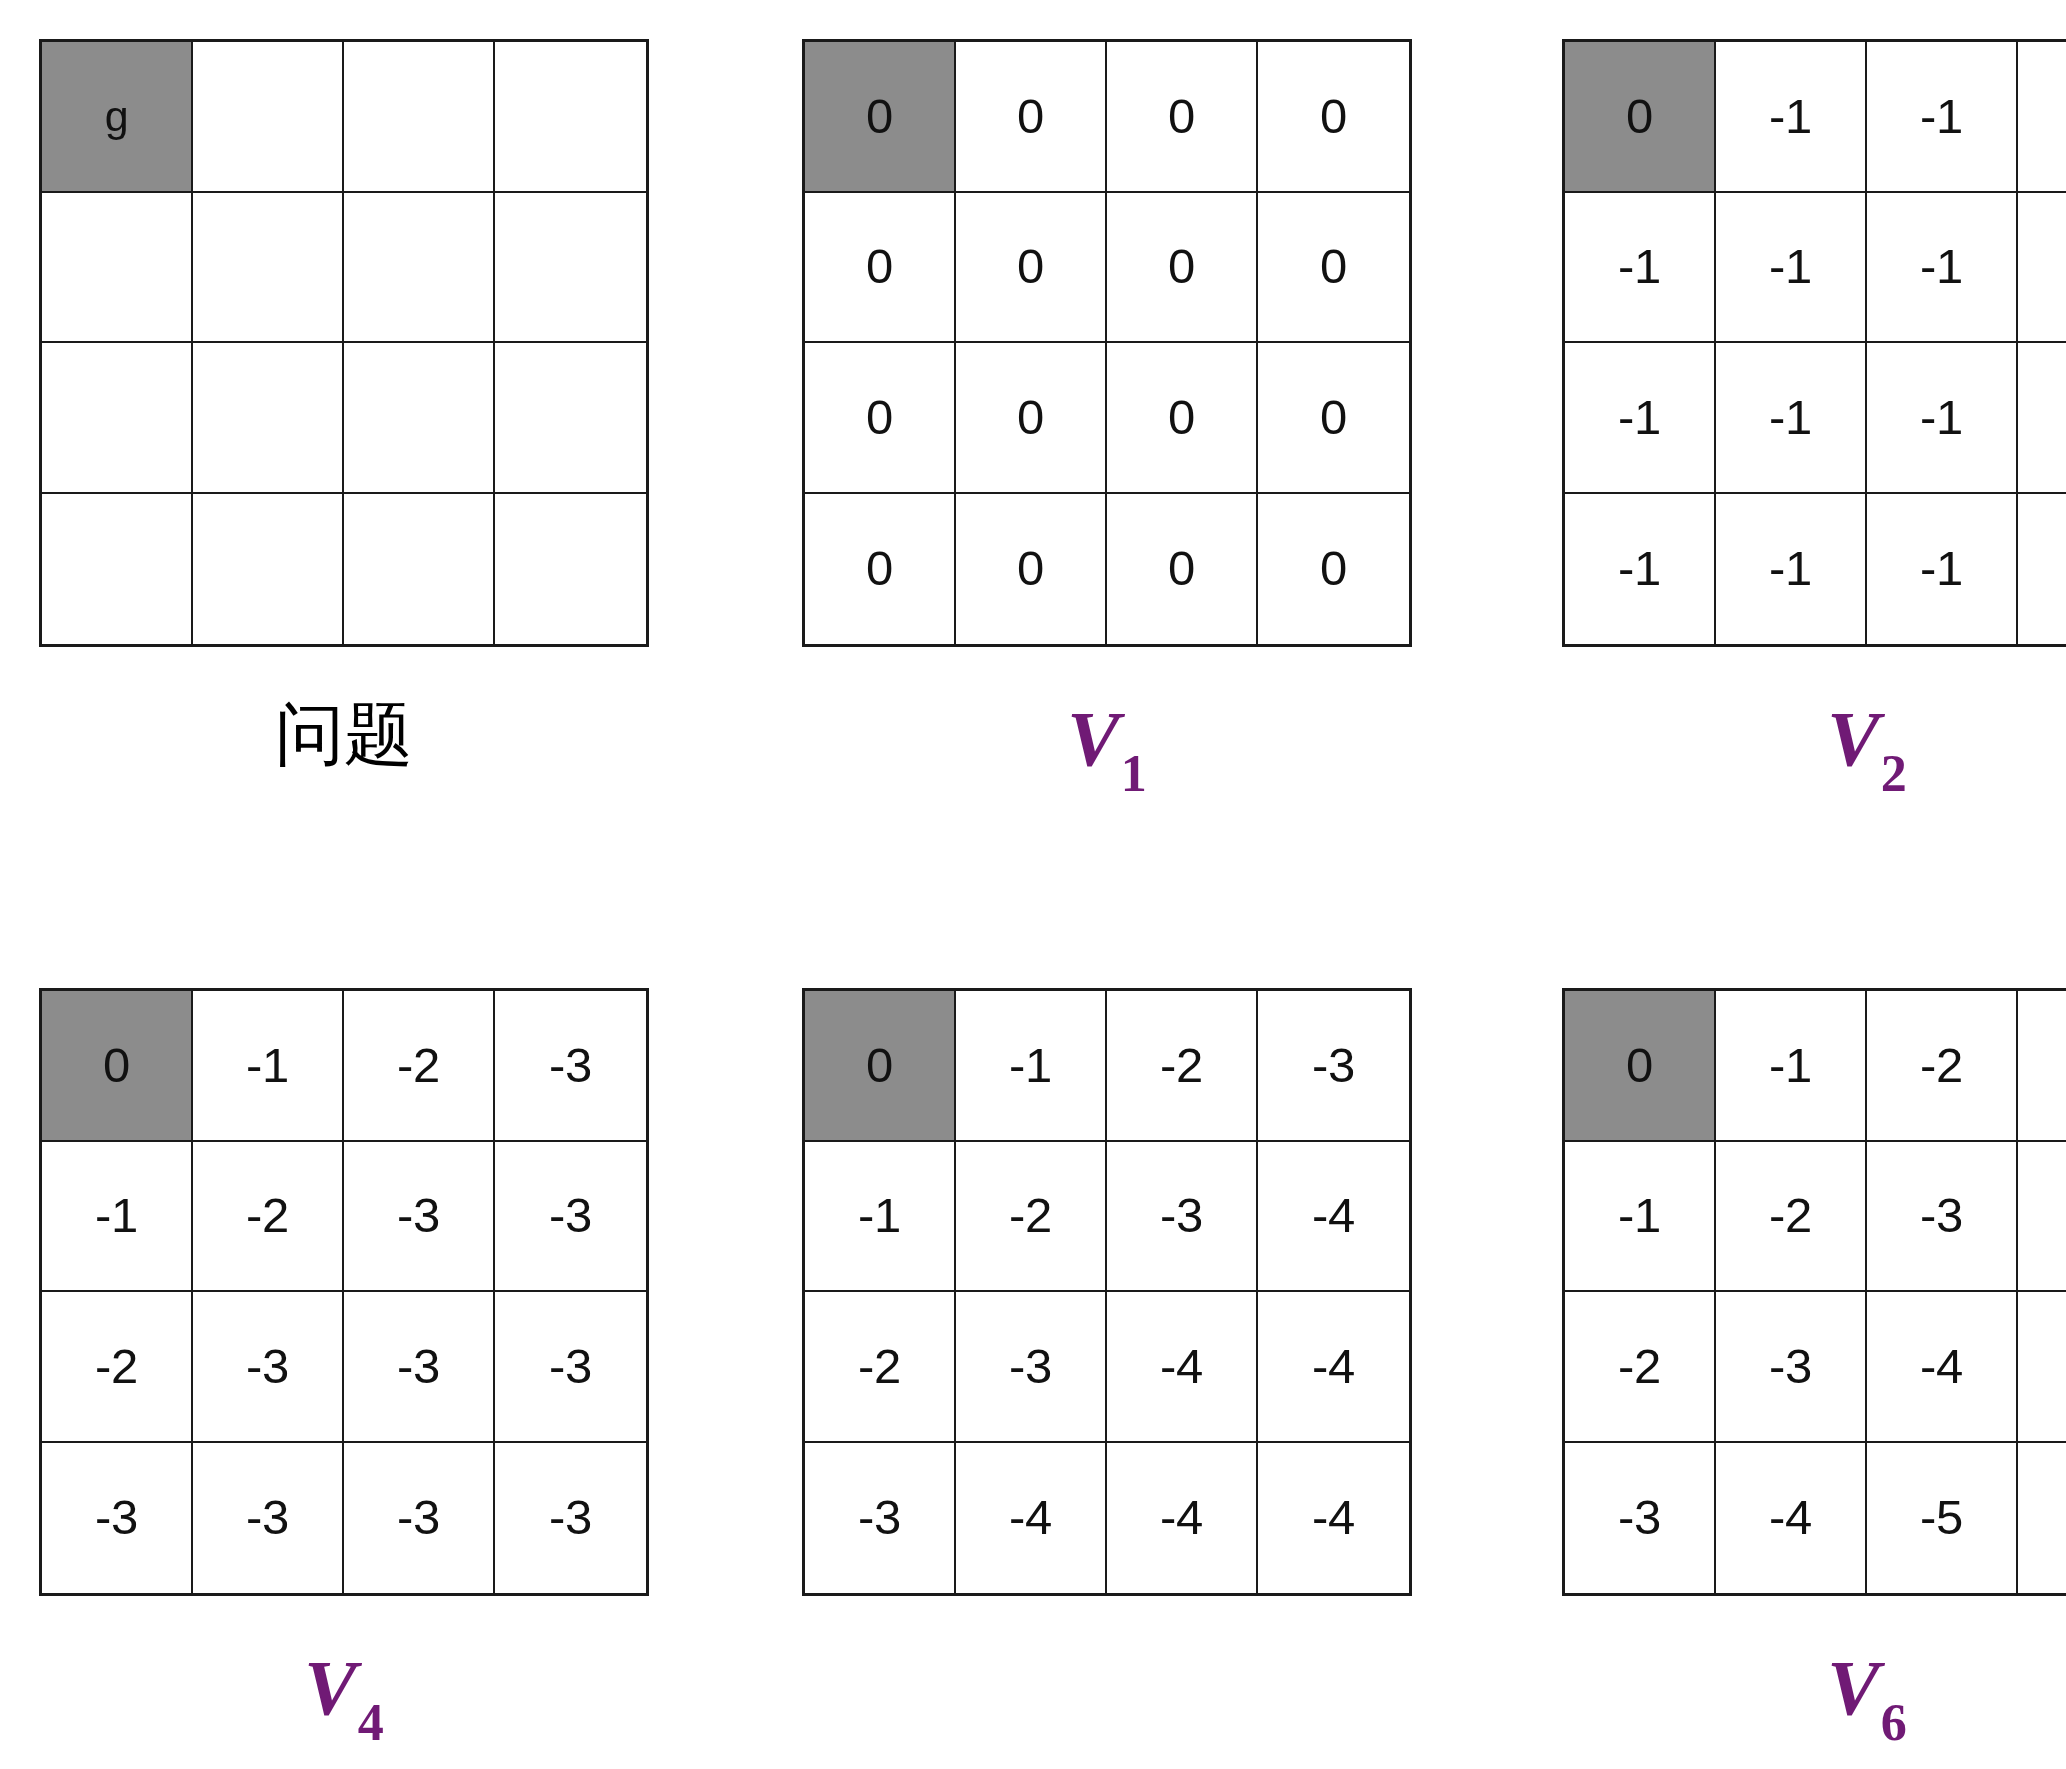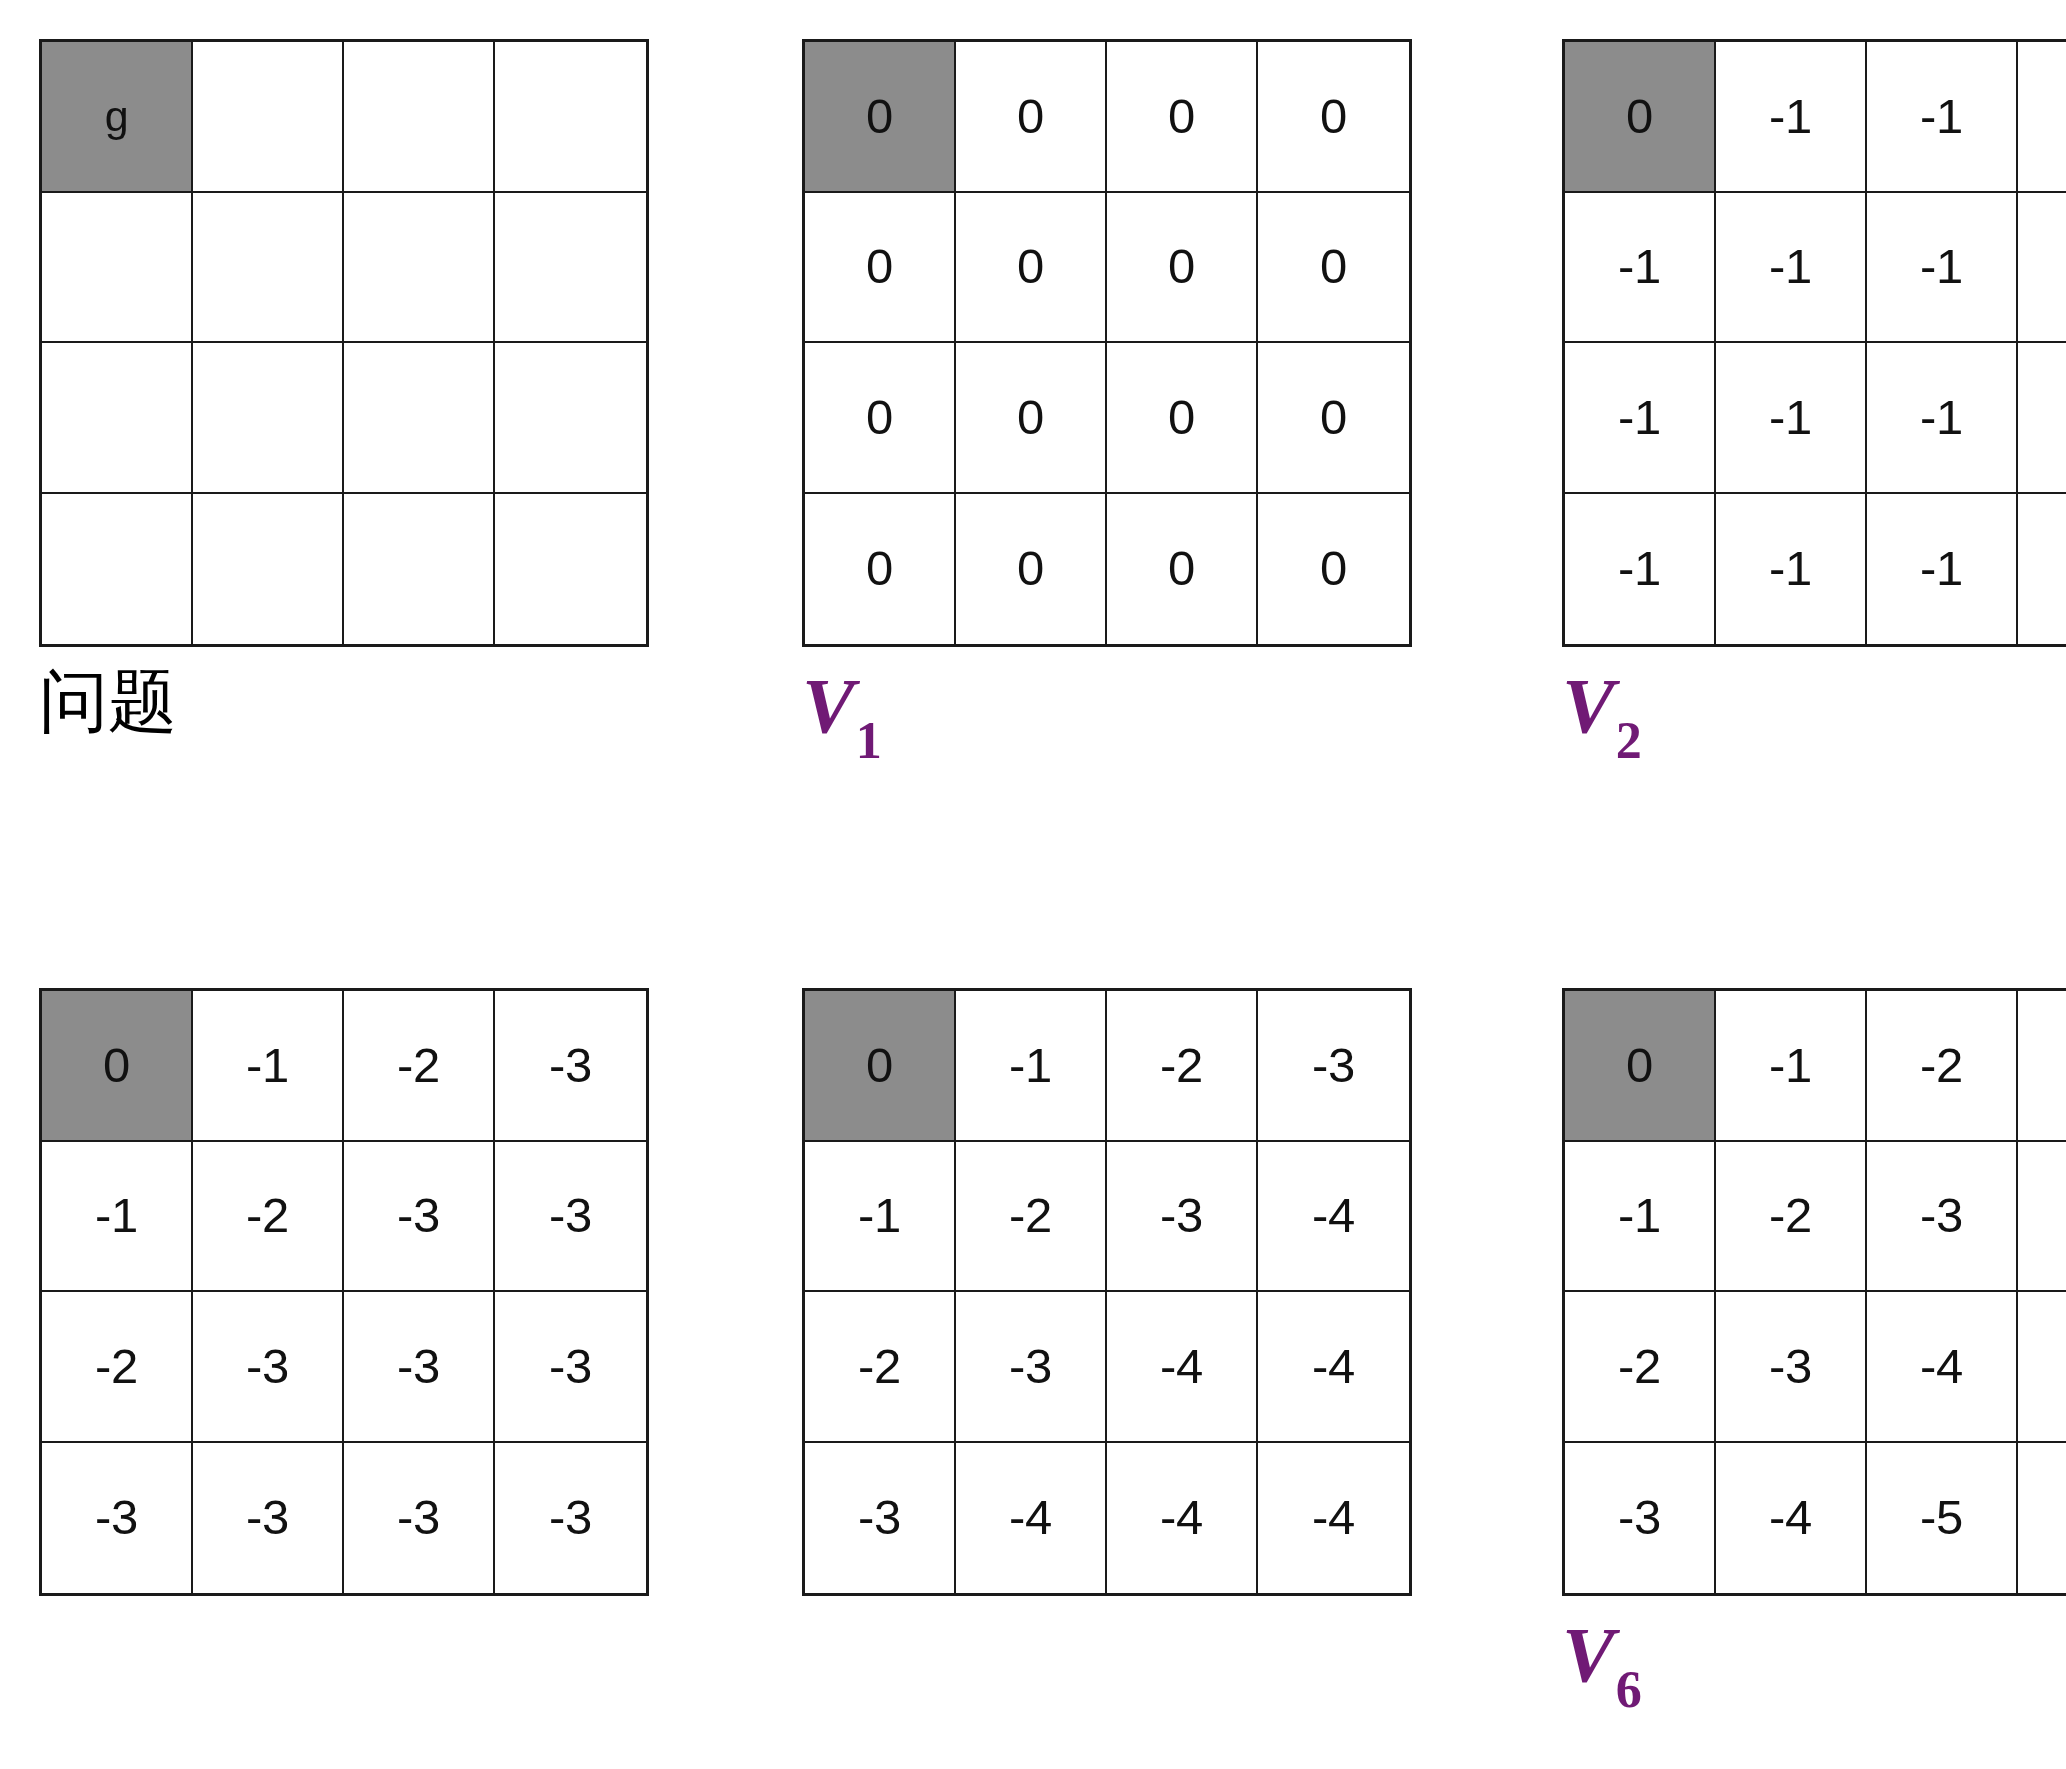--- a/index.html
+++ b/index.html
@@ -75,21 +75,23 @@
 
   .cell.shaded.goal-letter {
     font-size: 43px;
     font-weight: 500;
   }
 
   
   .caption {
     position: absolute;
     width: 610px;
+    text-align: center;
     white-space: nowrap;
+    margin-top: 33px;
   }
   .cap-row-0 { top: 665px; }
   .cap-row-1 { top: 1614px; }
 
   .caption-cjk {
     font-family: "Liberation Serif", "DejaVu Serif", serif;
     font-size: 69px;
     font-weight: 400;
     color: #000000;
     line-height: 1.1;
@@ -194,20 +196,21 @@
         <div class="cell">-2</div>
         <div class="cell">-3</div>
         <div class="cell">-3</div>
         <div class="cell">-3</div>
         <div class="cell">-3</div>
         <div class="cell">-3</div>
         <div class="cell">-3</div>
         <div class="cell">-3</div>
       </div>
     </div>
+    <div class="caption col-0 cap-row-1"><span class="caption-math"><span>V</span><span class="sub">4</span></span></div>
     <div class="panel col-1 row-1">
       <div class="grid">
         <div class="cell shaded">0</div>
         <div class="cell">-1</div>
         <div class="cell">-2</div>
         <div class="cell">-3</div>
         <div class="cell">-1</div>
         <div class="cell">-2</div>
         <div class="cell">-3</div>
         <div class="cell">-4</div>

